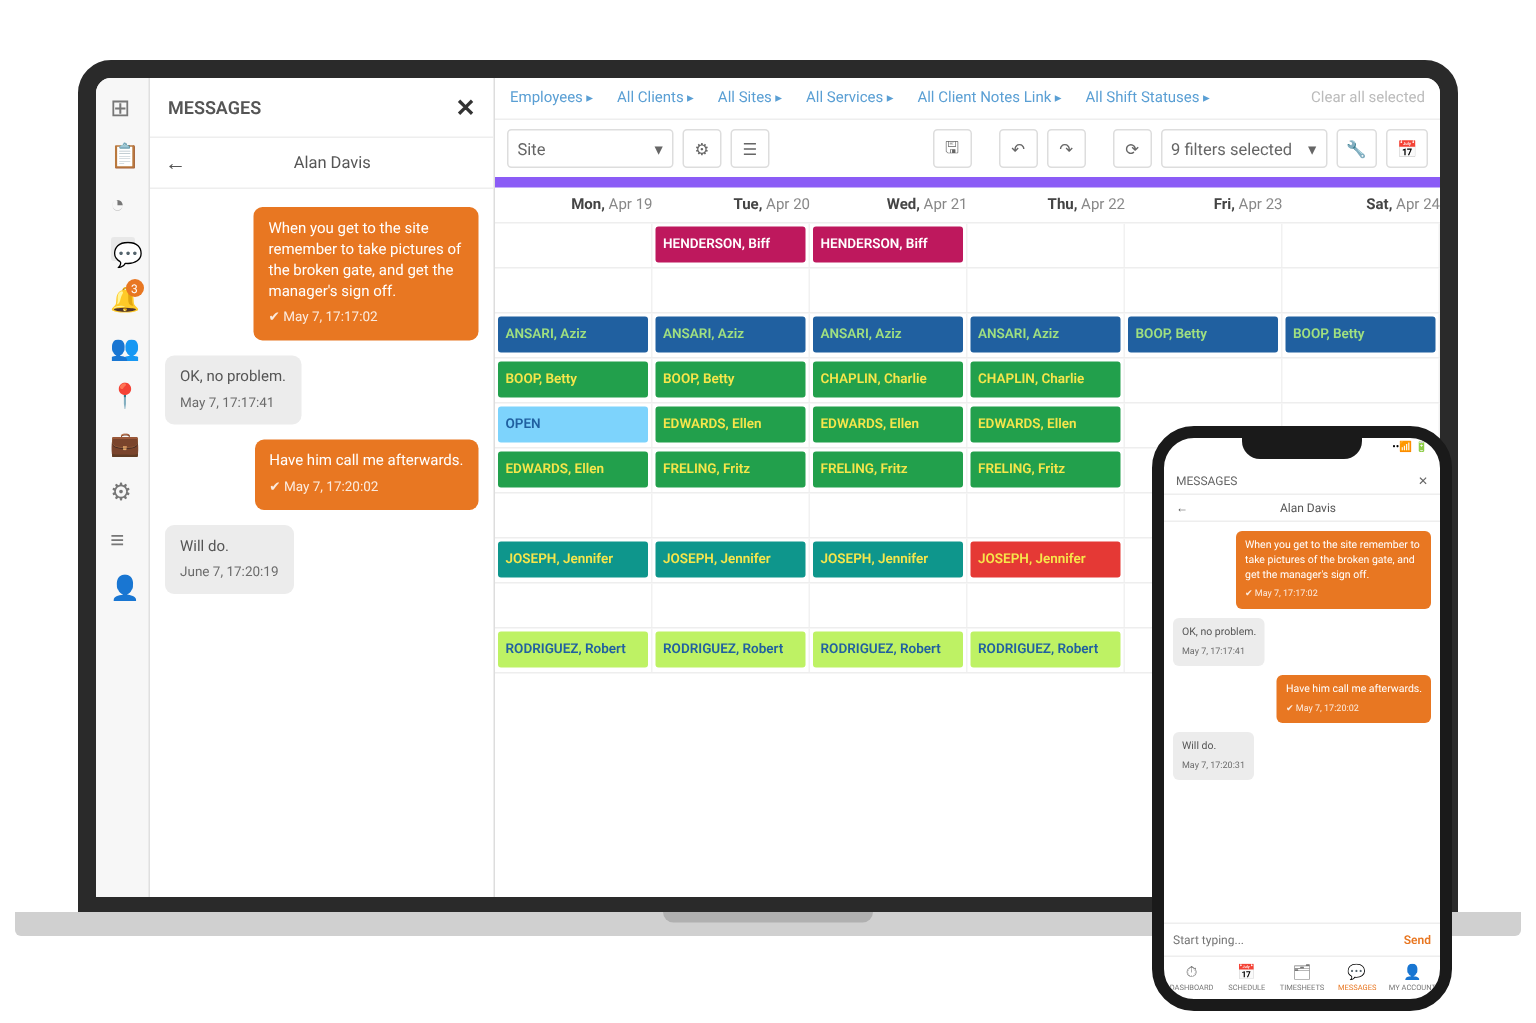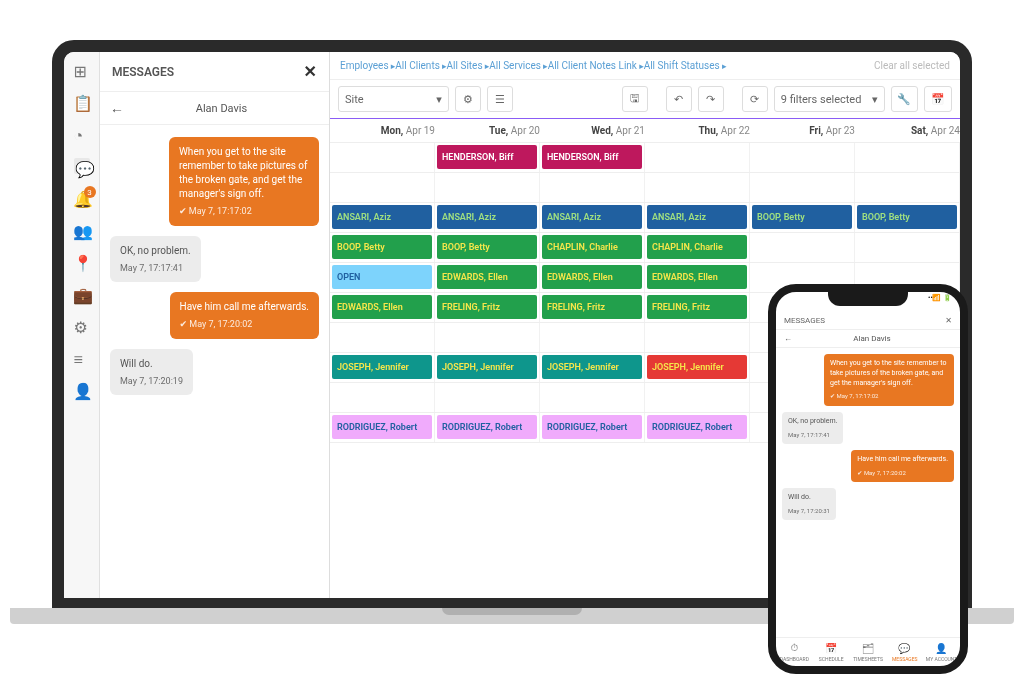--- a/index.html
+++ b/index.html
@@ -20,41 +20,41 @@
 .msg-sub{display:flex;align-items:center;padding:8px 10px;font-size:11px;color:#555;border-bottom:1px solid #eee}
 .msg-sub .back{font-size:14px;margin-right:40px;cursor:pointer}
 .msg-sub .name{flex:1;text-align:center;margin-right:40px}
 .msgs{flex:1;padding:12px 10px;display:flex;flex-direction:column;gap:10px;overflow:auto}
 .bubble{max-width:150px;padding:8px 10px;border-radius:6px;font-size:10px;line-height:1.4}
 .bubble.out{background:#e87722;color:#fff;align-self:flex-end;text-align:left}
 .bubble.in{background:#ececec;color:#555;align-self:flex-start}
 .bubble .ts{font-size:9px;margin-top:4px;opacity:.85}
 .bubble.out .ts::before{content:"✔ "}
 .main{position:absolute;left:266px;top:0;right:0;height:100%;display:flex;flex-direction:column;background:#fff}
-.filterbar{display:flex;padding:8px 10px;font-size:10px;color:#5a9fd4;border-bottom:1px solid #eee;align-items:center}
+.filterbar{display:flex;gap:16px;padding:8px 10px;font-size:10px;color:#5a9fd4;border-bottom:1px solid #eee;align-items:center}
 .filterbar .f{cursor:pointer}
 .filterbar .f::after{content:" ▸";font-size:9px}
 .filterbar .clear{margin-left:auto;color:#bbb}
-.toolbar{display:flex;gap:6px;padding:6px 8px;border-bottom:1px solid #8b5cf6;align-items:flex-end}
+.toolbar{display:flex;gap:6px;padding:6px 8px;border-bottom:7px solid #8b5cf6;align-items:flex-end}
 .tbtn{height:26px;min-width:26px;border:1px solid #ddd;background:#fff;border-radius:3px;display:flex;align-items:center;justify-content:center;font-size:11px;color:#666;cursor:pointer;padding:0 6px}
 .tbtn.sel{flex:1;max-width:120px;justify-content:space-between}
 .days{display:flex;border-bottom:1px solid #eee}
 .day{flex:1;text-align:right;font-size:10px;padding:6px 0;color:#888}
 .day b{color:#444}
 .grid{flex:1;overflow:auto}
 .row{display:flex;border-bottom:1px solid #eee;min-height:30px}
 .cell{flex:1;padding:2px;border-right:1px solid #f1f1f1}
 .shift{font-size:9px;font-weight:600;padding:4px 5px;border-radius:2px;height:24px;display:flex;align-items:center;overflow:hidden;white-space:nowrap}
 .c-mag{background:#be185d;color:#fff}
 .c-blue{background:#2060a0;color:#a0e080}
 .c-green{background:#22a04c;color:#f7e64b}
 .c-yellow{background:#7dd3fc;color:#2060a0}
 .c-teal{background:#0e968c;color:#f7e64b}
 .c-red{background:#e53935;color:#f7e64b}
-.c-cyan{background:#f0abfc;color:#2060a0}
+.c-cyan{background:#bef264;color:#2060a0}
 .phone-content{position:absolute;top:20px;left:0;right:0;bottom:0;display:flex;flex-direction:column}
 .p-head{display:flex;justify-content:space-between;padding:4px 8px;font-size:8px;color:#666;border-bottom:1px solid #eee}
 .p-sub{display:flex;align-items:center;padding:4px 8px;font-size:8px;color:#555;border-bottom:1px solid #eee}
 .p-sub .name{flex:1;text-align:center}
 .p-msgs{flex:1;padding:6px;display:flex;flex-direction:column;gap:6px}
 .p-msgs .bubble{max-width:130px;font-size:7px;padding:5px 6px;border-radius:4px}
 .p-msgs .bubble .ts{font-size:6px}
 .p-input{display:flex;padding:6px;border-top:1px solid #eee;align-items:center;gap:6px}
 .p-input input{flex:1;border:none;font-size:8px;color:#999;outline:none}
 .p-input .send{font-size:8px;color:#e87722;font-weight:600;cursor:pointer}
@@ -98,21 +98,21 @@
         <div class="bubble in">
           <div>OK, no problem.</div>
           <div class="ts">May 7, 17:17:41</div>
         </div>
         <div class="bubble out">
           <div>Have him call me afterwards.</div>
           <div class="ts">May 7, 17:20:02</div>
         </div>
         <div class="bubble in">
           <div>Will do.</div>
-          <div class="ts">May 7, 17:20:19</div>
+          <div class="ts">June 7, 17:20:19</div>
         </div>
       </div>
   </div>
 
   <div class="main">
     <div class="filterbar" id="filterbar">
         <span class="f">Employees</span>
         <span class="f">All Clients</span>
         <span class="f">All Sites</span>
         <span class="f">All Services</span>
@@ -314,20 +314,24 @@
         </div>
         <div class="bubble out">
           <div>Have him call me afterwards.</div>
           <div class="ts">May 7, 17:20:02</div>
         </div>
         <div class="bubble in">
           <div>Will do.</div>
           <div class="ts">May 7, 17:20:31</div>
         </div>
       </div>
+    <div class="p-input">
+      <input placeholder="Start typing..." style="">
+      <span class="send">Send</span>
+    </div>
     <div class="p-tabs" id="ptabs">
         <div class="p-tab">
           <div class="pic">⏱</div>
           <div>DASHBOARD</div>
         </div>
         <div class="p-tab">
           <div class="pic">📅</div>
           <div>SCHEDULE</div>
         </div>
         <div class="p-tab">

